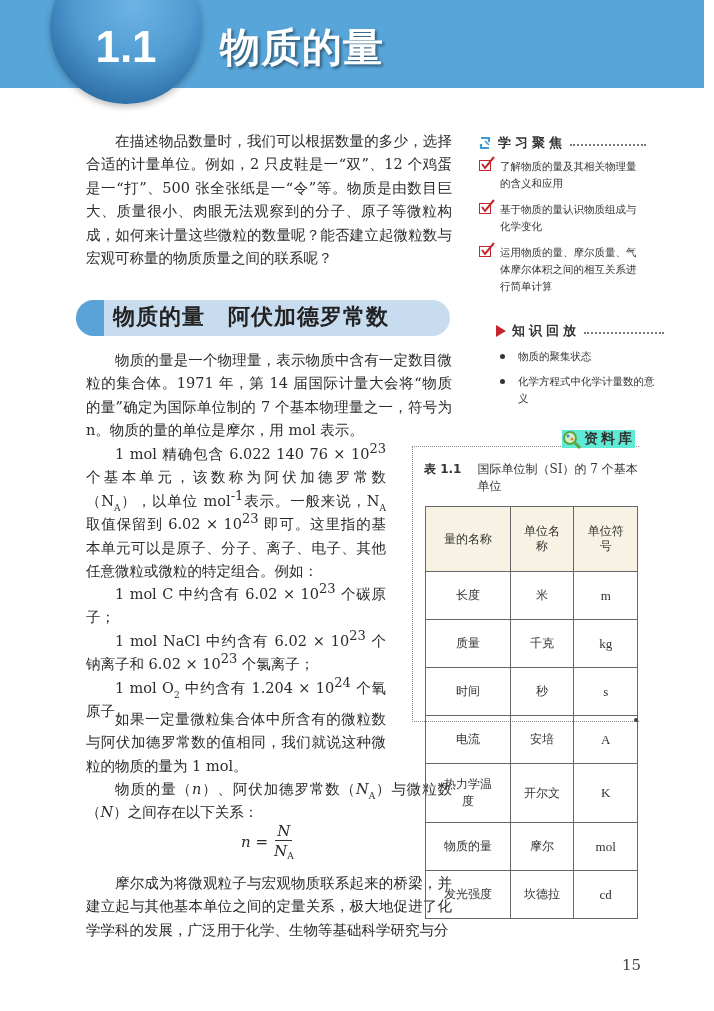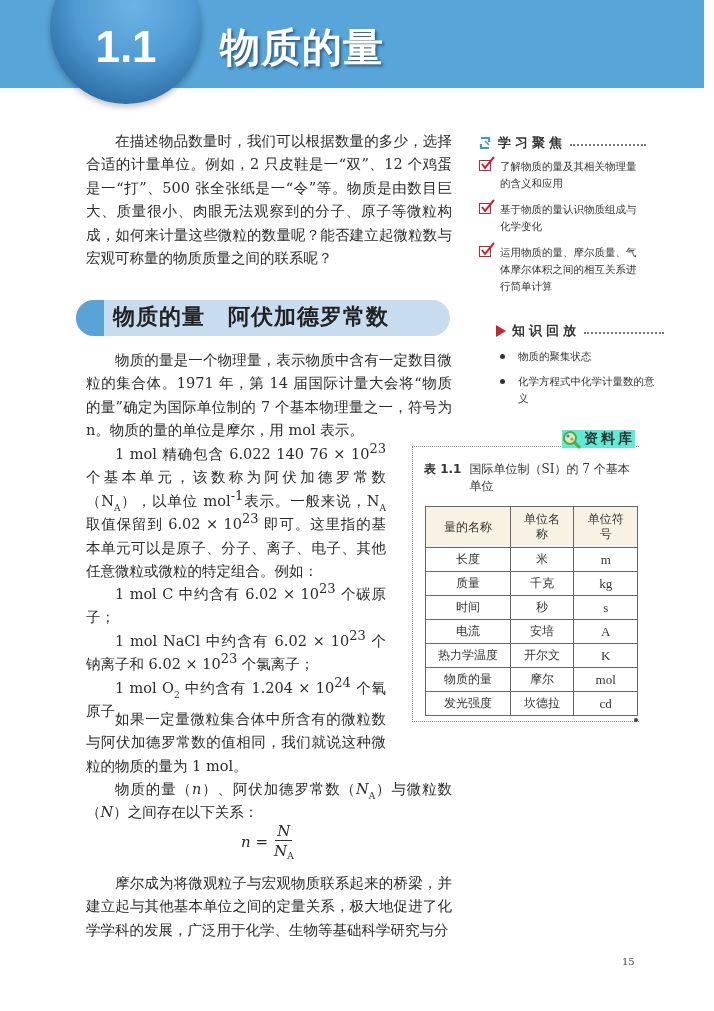--- a/index.html
+++ b/index.html
@@ -35,32 +35,32 @@
   .check { position:absolute; left:1px; top:2px; width:12px; height:11px; border:1.5px solid #c4262e; box-sizing:border-box; }
   .check svg { position:absolute; left:0; top:-5px; }
   .bullet { position:absolute; left:4px; top:6px; width:5px; height:5px; border-radius:50%; background:#333; }
 
   .ref-box { position:absolute; left:412px; top:446px; width:226px; height:274px;
              border-left:1.5px dotted #888; border-top:1.5px dotted #888; border-bottom:1.5px dotted #888; }
   .ref-title { position:absolute; left:562px; top:430px; font-family:"DejaVu Sans",sans-serif; font-size:14px;
                font-weight:bold; color:#333; letter-spacing:3px; background:#5eead4; padding-left:22px; }
   .ref-icon { position:absolute; left:562px; top:430px; }
   .tbl-caption { position:absolute; left:424px; top:461px; width:214px; font-size:12px; line-height:17px; color:#333; }
-  .tbl-caption b { font-family:"DejaVu Sans",sans-serif; margin-right:8px; }
+  .tbl-caption b { font-family:"DejaVu Sans",sans-serif; margin-right:16px; }
   table.si { position:absolute; left:425px; top:506px; width:213px; border-collapse:collapse; font-size:12px; color:#333; }
-  table.si th, table.si td { border:1px solid #666; text-align:center; padding:0; height:23px; }
+  table.si th, table.si td { border:1px solid #666; text-align:center; padding:12px; height:23px; }
   table.si th { background:#f7f2e4; font-weight:normal; height:40px; line-height:15px; }
   table.si td.sym { font-family:"Liberation Serif",serif; font-size:13px; }
   .end-dot { position:absolute; left:634px; top:718px; width:4px; height:4px; border-radius:50%; background:#444; }
 
   .formula { position:absolute; left:241px; top:822px; font-size:15px; display:flex; align-items:center; }
   .frac { display:inline-flex; flex-direction:column; align-items:center; margin-left:6px; }
   .frac .num { border-bottom:1px solid #333; padding:0 2px; line-height:18px; }
   .frac .den { line-height:20px; }
-  .page-num { position:absolute; left:622px; top:956px; font-size:10px; color:#444; }
+  .page-num { position:absolute; left:622px; top:956px; font-size:15px; color:#444; }
 </style>
 </head>
 <body>
 
 <div class="banner"></div>
 <div class="circle"></div>
 <div class="chapter-num">1.1</div>
 <div class="chapter-title">物质的量</div>
 
 <div class="para indent" style="left:86px; top:130px; width:366px;">

